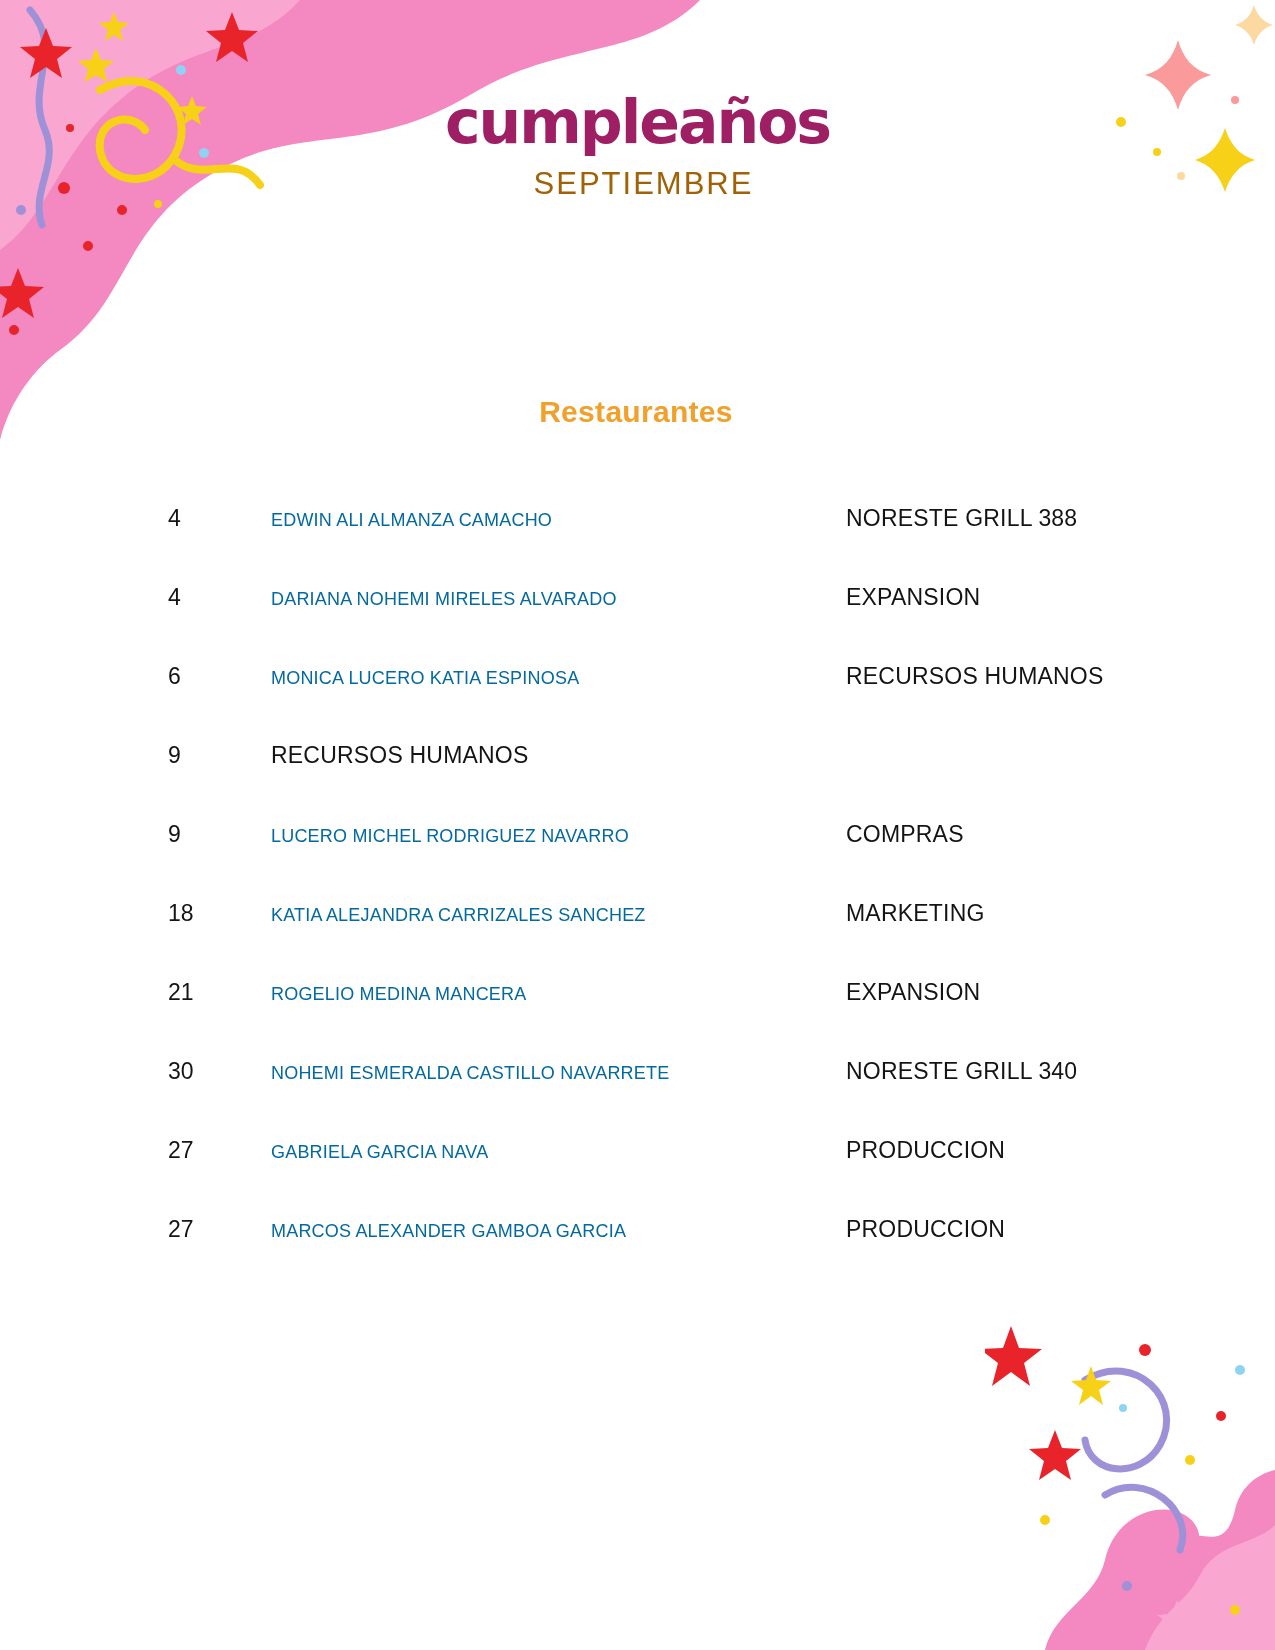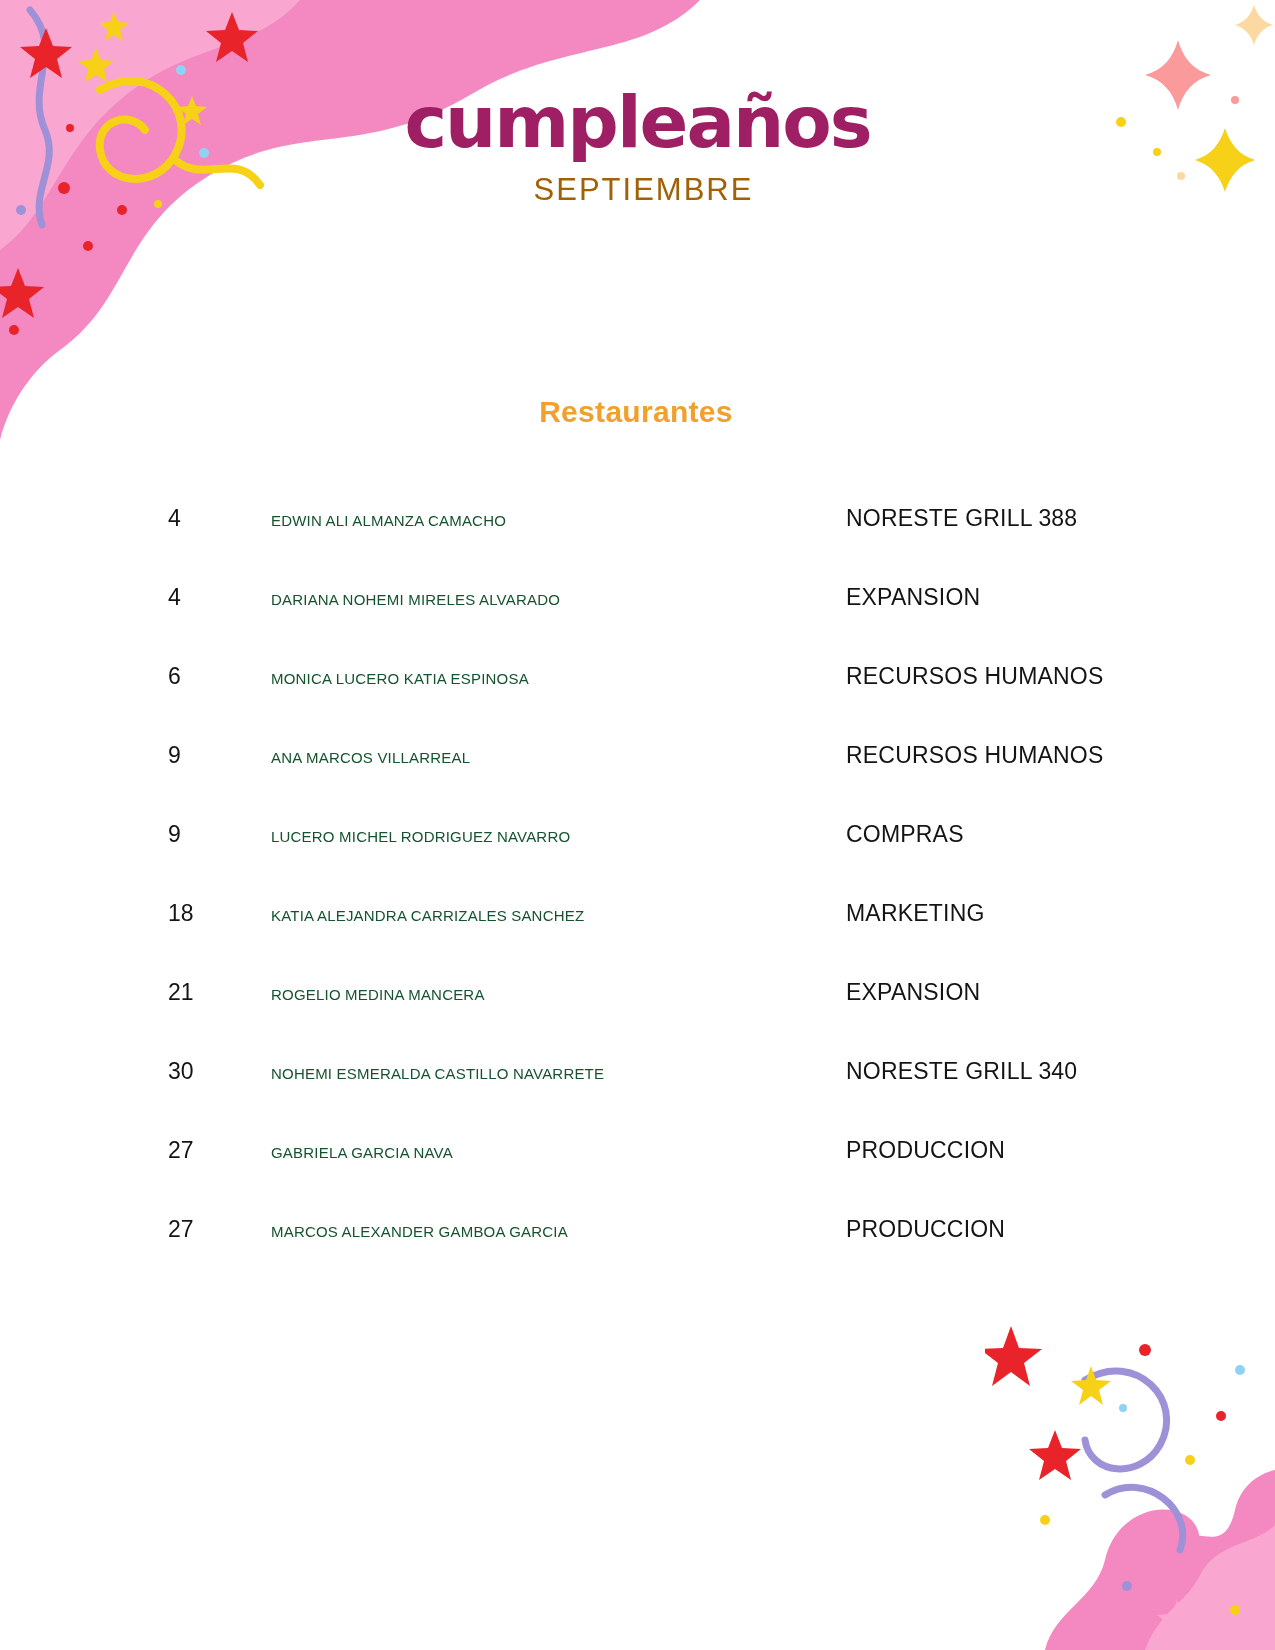--- a/index.html
+++ b/index.html
@@ -49,26 +49,26 @@
   
   .header {
     position: absolute;
     top: 78px;
     left: 0;
     width: 1275px;
     text-align: center;
   }
   .title {
     font-family: "DejaVu Sans", sans-serif;
-    font-size: 72px;
+    font-size: 60px;
     font-weight: bold;
     color: #9e1f63;
     letter-spacing: -2px;
     line-height: 1;
-    margin: 8px;
+    margin: 14px;
   }
   .subtitle {
     font-family: "Liberation Sans", sans-serif;
     font-size: 31px;
     font-weight: normal;
     color: #a16207;
     letter-spacing: 2px;
     margin: 14px 0 0 12px;
   }
 
@@ -99,22 +99,22 @@
   }
   .col-day {
     width: 103px;
     flex: 0 0 103px;
     font-size: 23px;
     color: #141414;
   }
   .col-name {
     width: 575px;
     flex: 0 0 575px;
-    font-size: 15px;
-    color: #14532d;
+    font-size: 18px;
+    color: #0369a1;
     letter-spacing: 0.2px;
   }
   .col-dept {
     flex: 1 1 auto;
     font-size: 23px;
     color: #141414;
     letter-spacing: 0.2px;
   }
 </style>
 </head>
@@ -203,21 +203,20 @@
       <div class="col-name">DARIANA NOHEMI MIRELES ALVARADO</div>
       <div class="col-dept">EXPANSION</div>
     </div>
     <div class="row">
       <div class="col-day">6</div>
       <div class="col-name">MONICA LUCERO KATIA ESPINOSA</div>
       <div class="col-dept">RECURSOS HUMANOS</div>
     </div>
     <div class="row">
       <div class="col-day">9</div>
-      <div class="col-name">ANA MARCOS VILLARREAL</div>
       <div class="col-dept">RECURSOS HUMANOS</div>
     </div>
     <div class="row">
       <div class="col-day">9</div>
       <div class="col-name">LUCERO MICHEL RODRIGUEZ NAVARRO</div>
       <div class="col-dept">COMPRAS</div>
     </div>
     <div class="row">
       <div class="col-day">18</div>
       <div class="col-name">KATIA ALEJANDRA CARRIZALES SANCHEZ</div>

